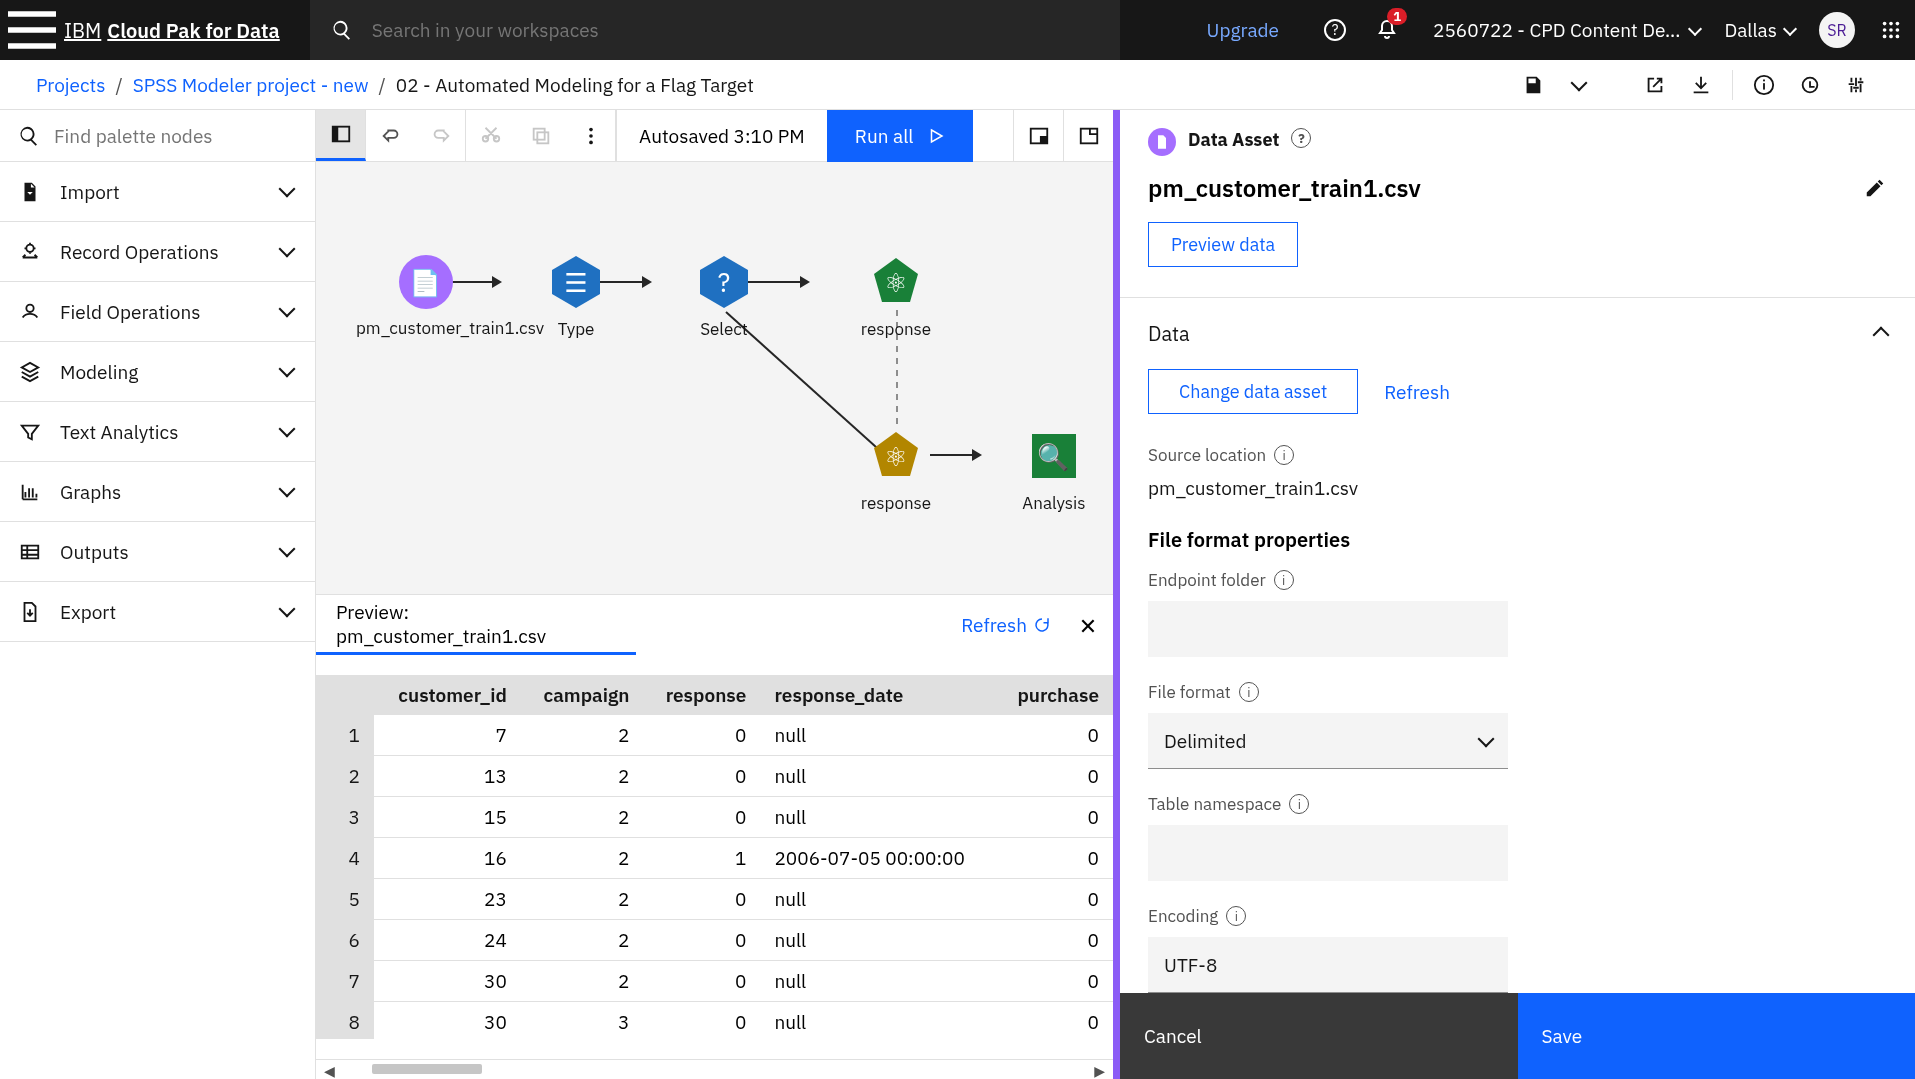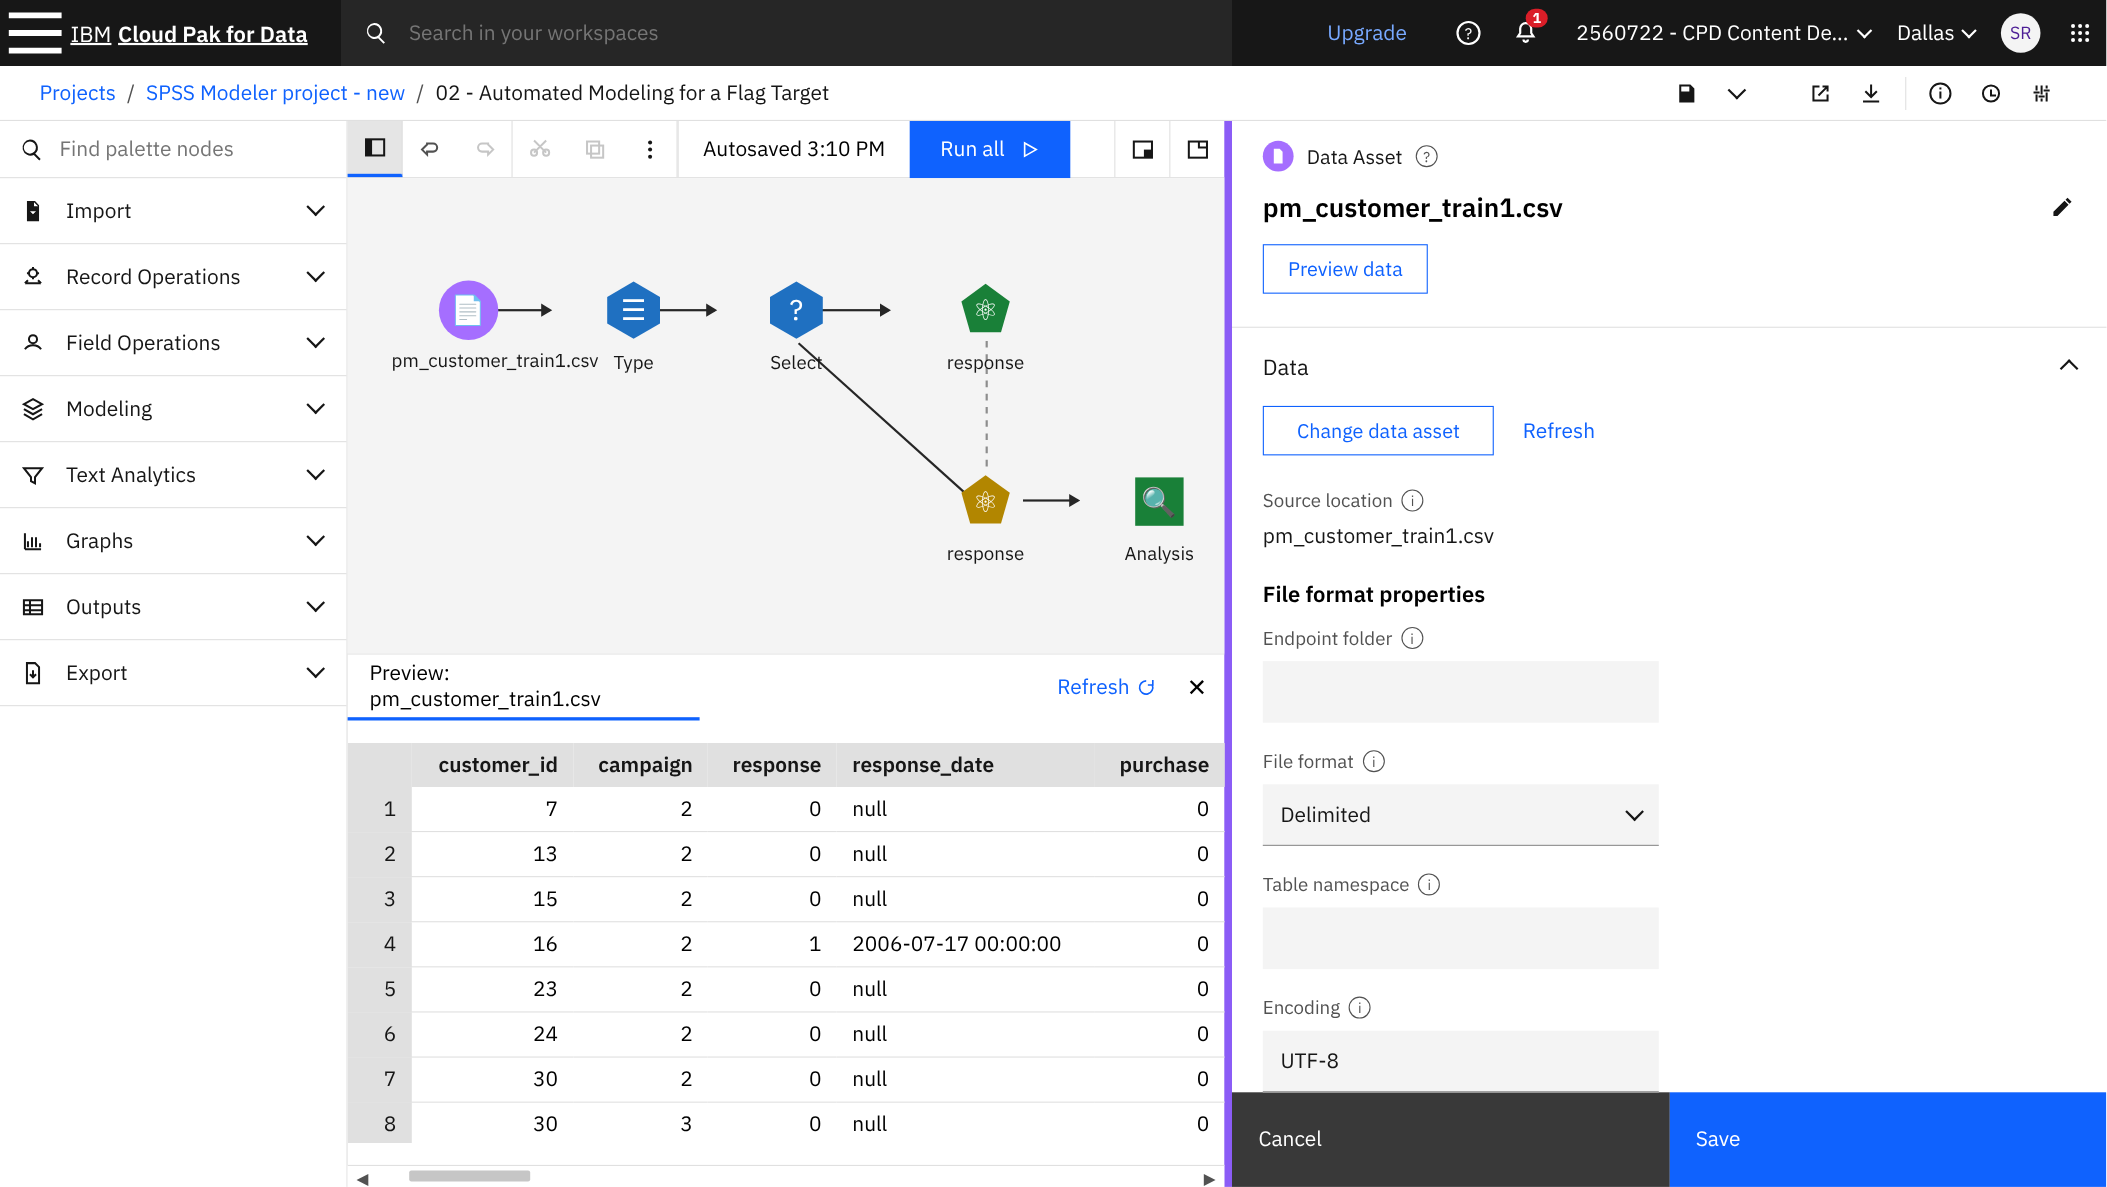--- a/index.html
+++ b/index.html
@@ -78,21 +78,21 @@
   table.preview td { padding:8px 14px; text-align:right; border-bottom:1px solid #e0e0e0;}
   table.preview td.left { text-align:left; }
   .rownum { width:58px; background:#e0e0e0; text-align:right; color:#161616; font-weight:400;}
   .hscroll-bar{height:20px; background:#fff; position:relative; border-top:1px solid #e0e0e0;}
   .hscroll-thumb{position:absolute; left:56px; top:4px; height:10px; width:110px; background:#c6c6c6; border-radius:2px;}
   .hscroll-arrow{position:absolute; top:2px; font-size:14px; color:#525252;}
 
   
   .props-panel { flex:1; display:flex; flex-direction:column; overflow:hidden;}
   .props-body { flex:1; overflow:auto; padding:18px 28px 0 28px;}
-  .props-title-row { display:flex; align-items:center; gap:12px; font-size:18px; color:#161616; margin-bottom:16px;}
+  .props-title-row { display:flex; gap:12px; font-size:18px; color:#161616; margin-bottom:16px;font-weight:bold;}
   .props-title-row .pill{ width:28px;height:28px;border-radius:50%; background:#a56eff; display:flex;align-items:center;justify-content:center;}
   .asset-name-row { display:flex; align-items:center; font-size:24px; font-weight:600; margin-bottom:18px;}
   .asset-name-row .edit{ margin-left:auto; cursor:pointer;}
   .btn-outline { border:1px solid #0f62fe; color:#0f62fe; background:#fff; font-size:18px; padding:10px 22px; cursor:pointer;}
   .props-section-divider{height:1px; background:#e0e0e0; margin:30px -28px 0;}
   .section-header{ display:flex; align-items:center; padding:22px 0; font-size:20px; color:#161616;}
   .section-header .chev{margin-left:auto;}
   .section-body{padding-bottom:30px;}
   .inline-actions{display:flex; align-items:center; gap:26px; margin-bottom:30px;}
   .link-blue{color:#0f62fe; font-size:19px; cursor:pointer;}
@@ -518,21 +518,21 @@
                 <td>2</td>
                 <td>0</td>
                 <td class="left">null</td>
                 <td>0</td>
               </tr>
               <tr>
                 <td class="rownum">4</td>
                 <td>16</td>
                 <td>2</td>
                 <td>1</td>
-                <td class="left">2006-07-17 00:00:00</td>
+                <td class="left">2006-07-05 00:00:00</td>
                 <td>0</td>
               </tr>
               <tr>
                 <td class="rownum">5</td>
                 <td>23</td>
                 <td>2</td>
                 <td>0</td>
                 <td class="left">null</td>
                 <td>0</td>
               </tr>

